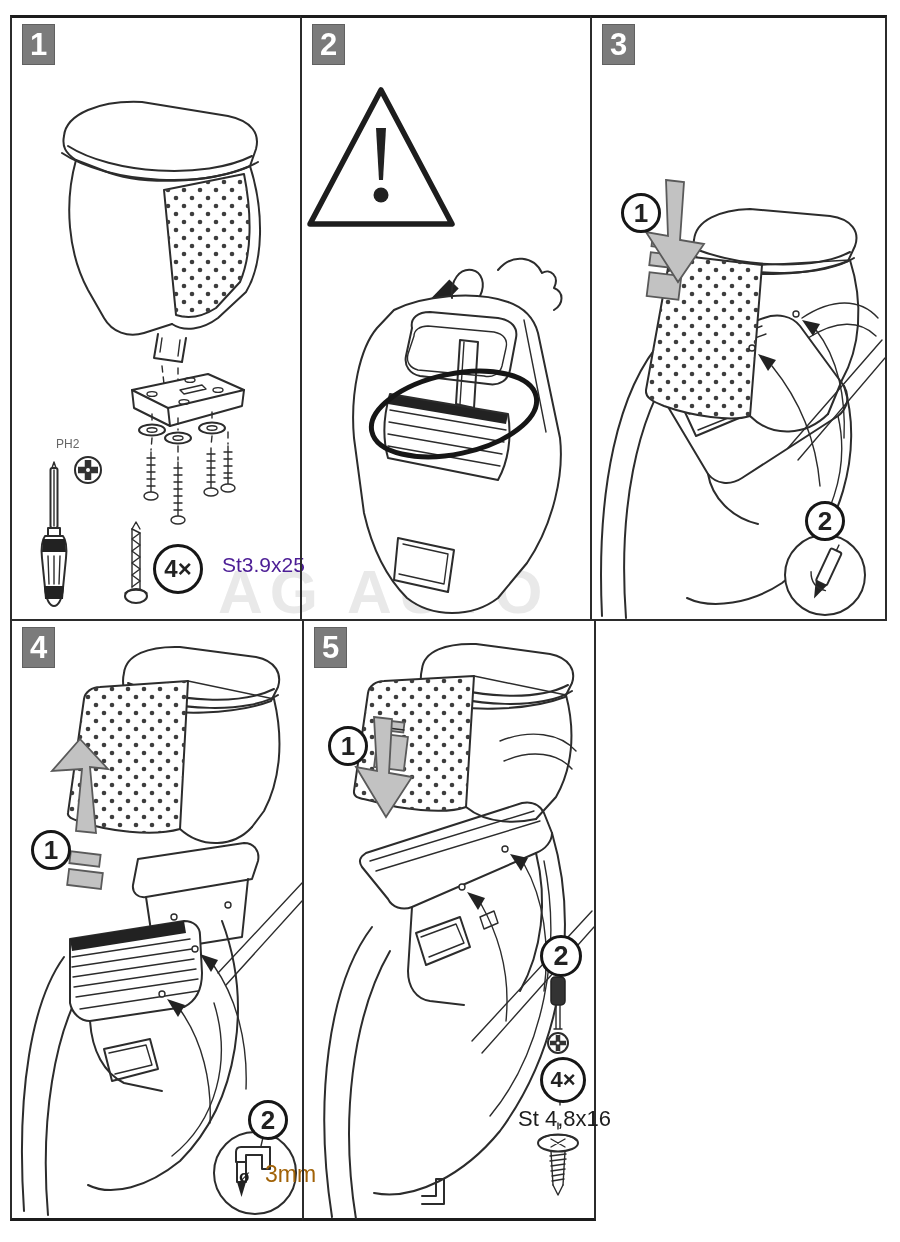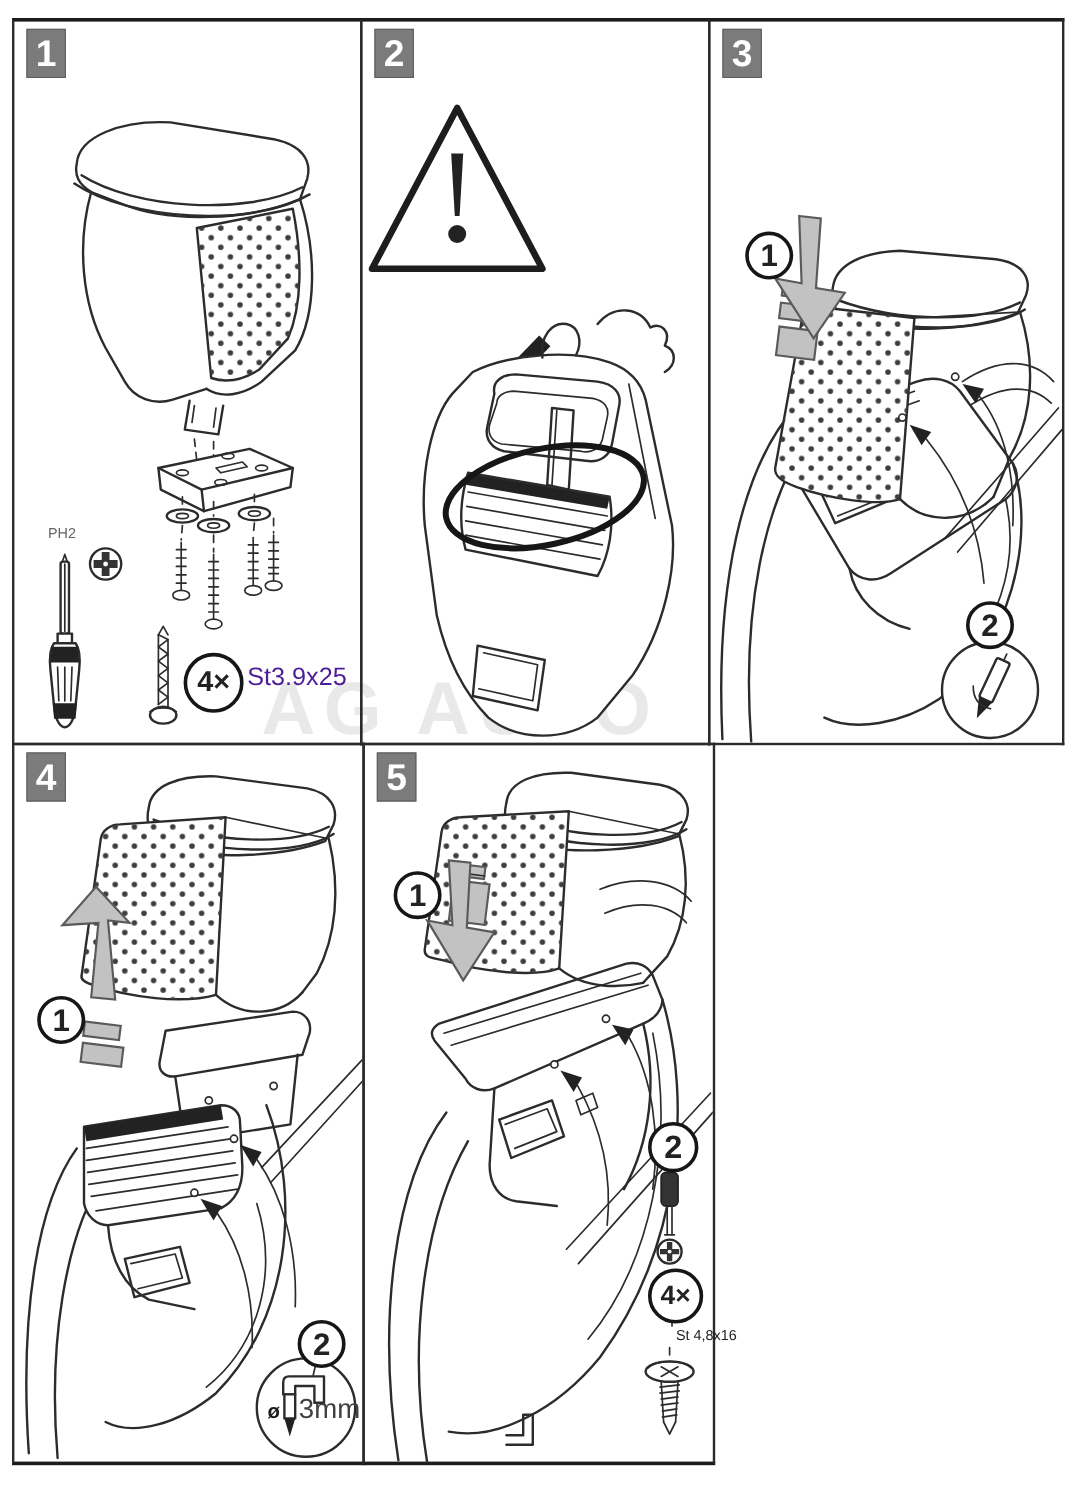--- a/index.html
+++ b/index.html
@@ -14,21 +14,21 @@
   #p1{left:10px;top:15px;width:292px;height:606px;}
   #p2{left:300px;top:15px;width:292px;height:606px;}
   #p3{left:590px;top:15px;width:297px;height:606px;}
   #p4{left:10px;top:619px;width:294px;height:602px;}
   #p5{left:302px;top:619px;width:294px;height:602px;}
   .badge{position:absolute;left:10px;top:6px;width:31px;height:39px;background:#7b7b7b;
         border:1px solid #606060;color:#fff;font-size:31px;font-weight:bold;
         display:flex;align-items:center;justify-content:center;z-index:3;}
   .circle-label{position:absolute;border-radius:50%;background:#fff;border:3px solid #161616;
         display:flex;align-items:center;justify-content:center;font-weight:bold;z-index:3;}
-  .txt{position:absolute;z-index:3;white-space:nowrap;}
+  .txt{position:absolute;z-index:3;white-space:nowrap;margin-left:16px;}
   svg.art{position:absolute;left:0;top:0;z-index:2;}
   .ln{stroke:#2c2c2c;stroke-width:2;fill:none;stroke-linecap:round;stroke-linejoin:round;}
   .thin{stroke-width:1.4;}
   .wf{fill:#fff;}
   .dash{stroke-dasharray:6 5;}
   .gray{fill:#c2c2c2;stroke:#5a5a5a;stroke-width:1.8;}
   .blk{fill:#222;stroke:none;}
 </style>
 </head>
 <body>
@@ -286,21 +286,21 @@
         <circle class="ln wf" cx="243" cy="552" r="41" stroke-width="3"></circle>
         <path class="ln thin" d="M252,512 L249,525"></path>
         <path class="ln wf" d="M224,541 L224,531 Q224,526 229,526 L258,526 L258,548 L250,548 L250,534 L234,534 L234,541 Z" stroke-width="2.4"></path>
         <rect class="ln wf" x="225" y="541" width="9" height="20" stroke-width="2"></rect>
         <polygon class="blk" points="225,561 234,561 229.5,576"></polygon>
       </g>
     </svg>
     <div class="circle-label" style="left:19px;top:209px;width:34px;height:34px;font-size:26px;">1</div>
     <div class="circle-label" style="left:236px;top:479px;width:34px;height:34px;font-size:26px;">2</div>
     <div class="txt" style="left:211px;top:546px;font-size:17px;font-weight:bold;color:#1d1d1d;">ø</div>
-    <div class="txt" style="left:237px;top:540px;font-size:23px;color:#404040;">3mm</div>
+    <div class="txt" style="left:237px;top:540px;font-size:23px;color:#a16207;">3mm</div>
   </div>
 
   <div class="panel bottomrow" id="p5">
     <div class="badge">5</div>
     <svg class="art" width="290" height="598" viewBox="0 0 290 598">
       <defs>
         <pattern id="dots5" width="16" height="16" patternUnits="userSpaceOnUse">
           <circle cx="4" cy="4" r="2.3" fill="#3d3d3d"></circle>
             <circle cx="12" cy="12" r="2.3" fill="#3d3d3d"></circle>
         </pattern>
@@ -365,16 +365,16 @@
         <path class="ln thin" d="M236,519 C242,512 266,512 272,519"></path>
         <path class="ln thin" d="M247,518 L261,526 M261,518 L247,526"></path>
         <path class="ln thin" d="M247,530 L249,564 M261,530 L259,564"></path>
         <path class="ln thin" d="M246,535 L262,533 M246,540 L262,538 M247,545 L261,543 M247,550 L261,548 M248,555 L260,553 M248,560 L260,558"></path>
         <path class="ln thin" d="M249,564 L254,574 L259,564"></path>
       </g>
     </svg>
     <div class="circle-label" style="left:24px;top:105px;width:34px;height:34px;font-size:26px;">1</div>
     <div class="circle-label" style="left:236px;top:314px;width:36px;height:36px;font-size:27px;">2</div>
     <div class="circle-label" style="left:236px;top:436px;width:40px;height:40px;font-size:22px;">4×</div>
-    <div class="txt" style="left:198px;top:485px;width:112px;text-align:right;font-size:12px;color:#1d1d1d;">St 4,8x16</div>
+    <div class="txt" style="left:198px;top:485px;width:112px;text-align:left;font-size:22px;color:#1d1d1d;">St 4,8x16</div>
   </div>
 
 </div>
 
 </body></html>

